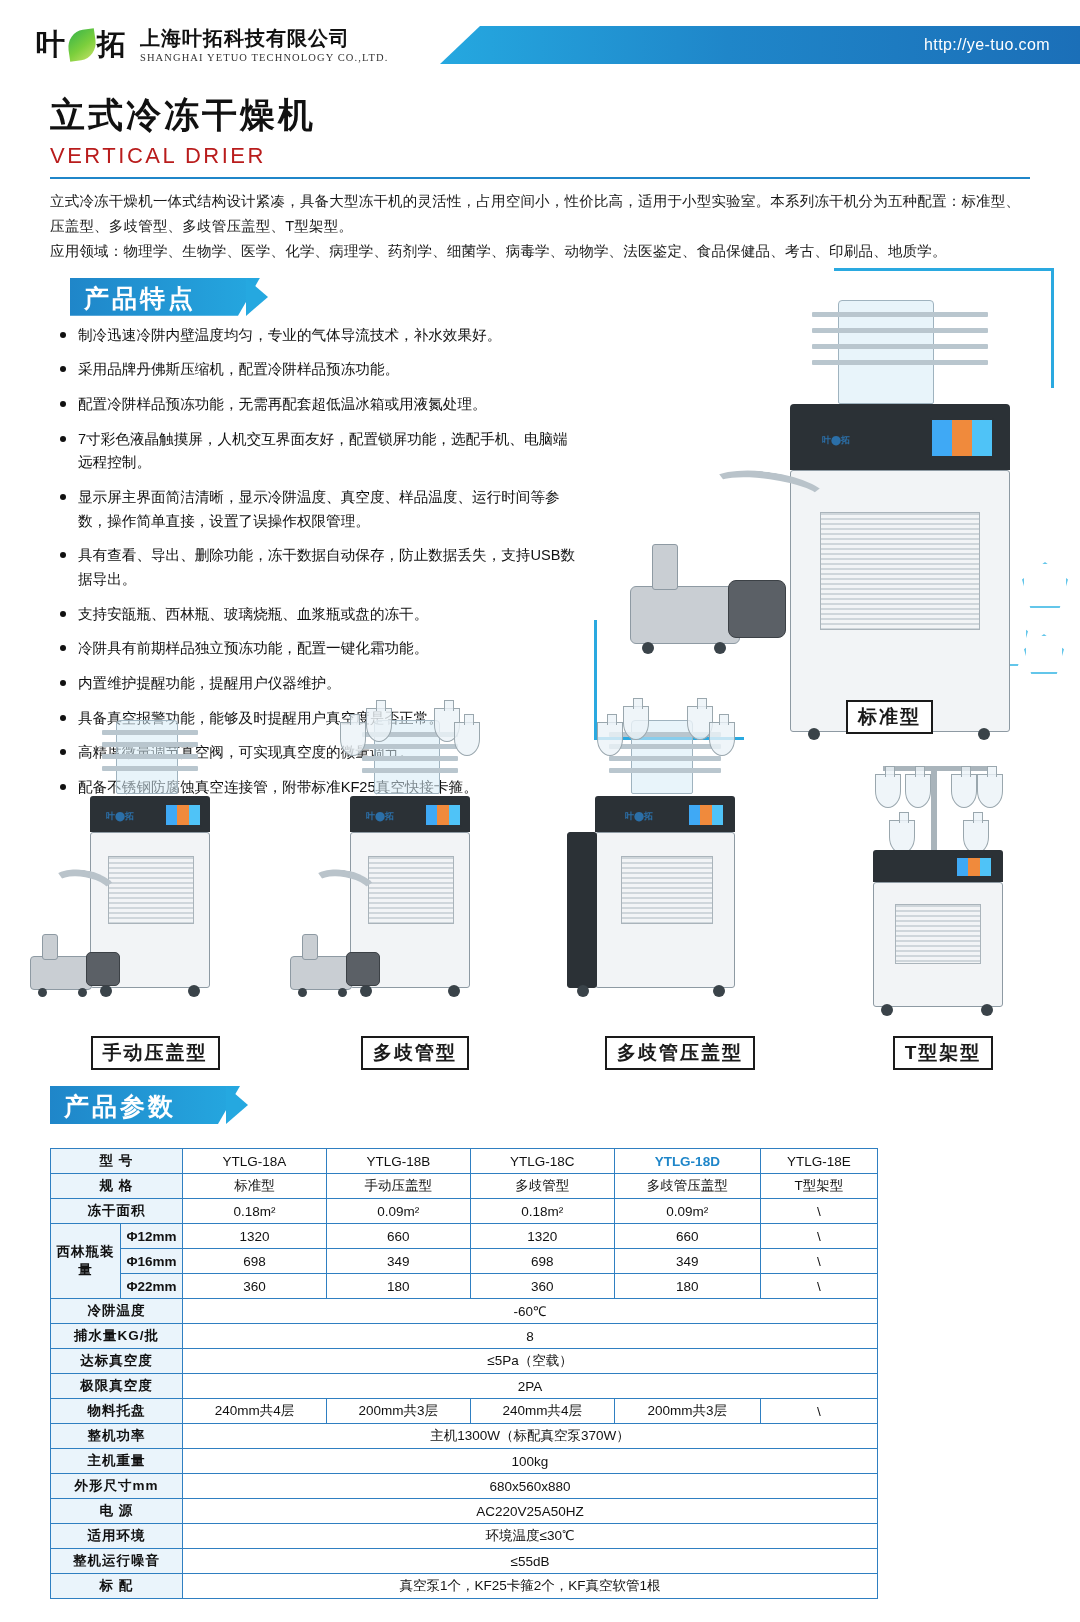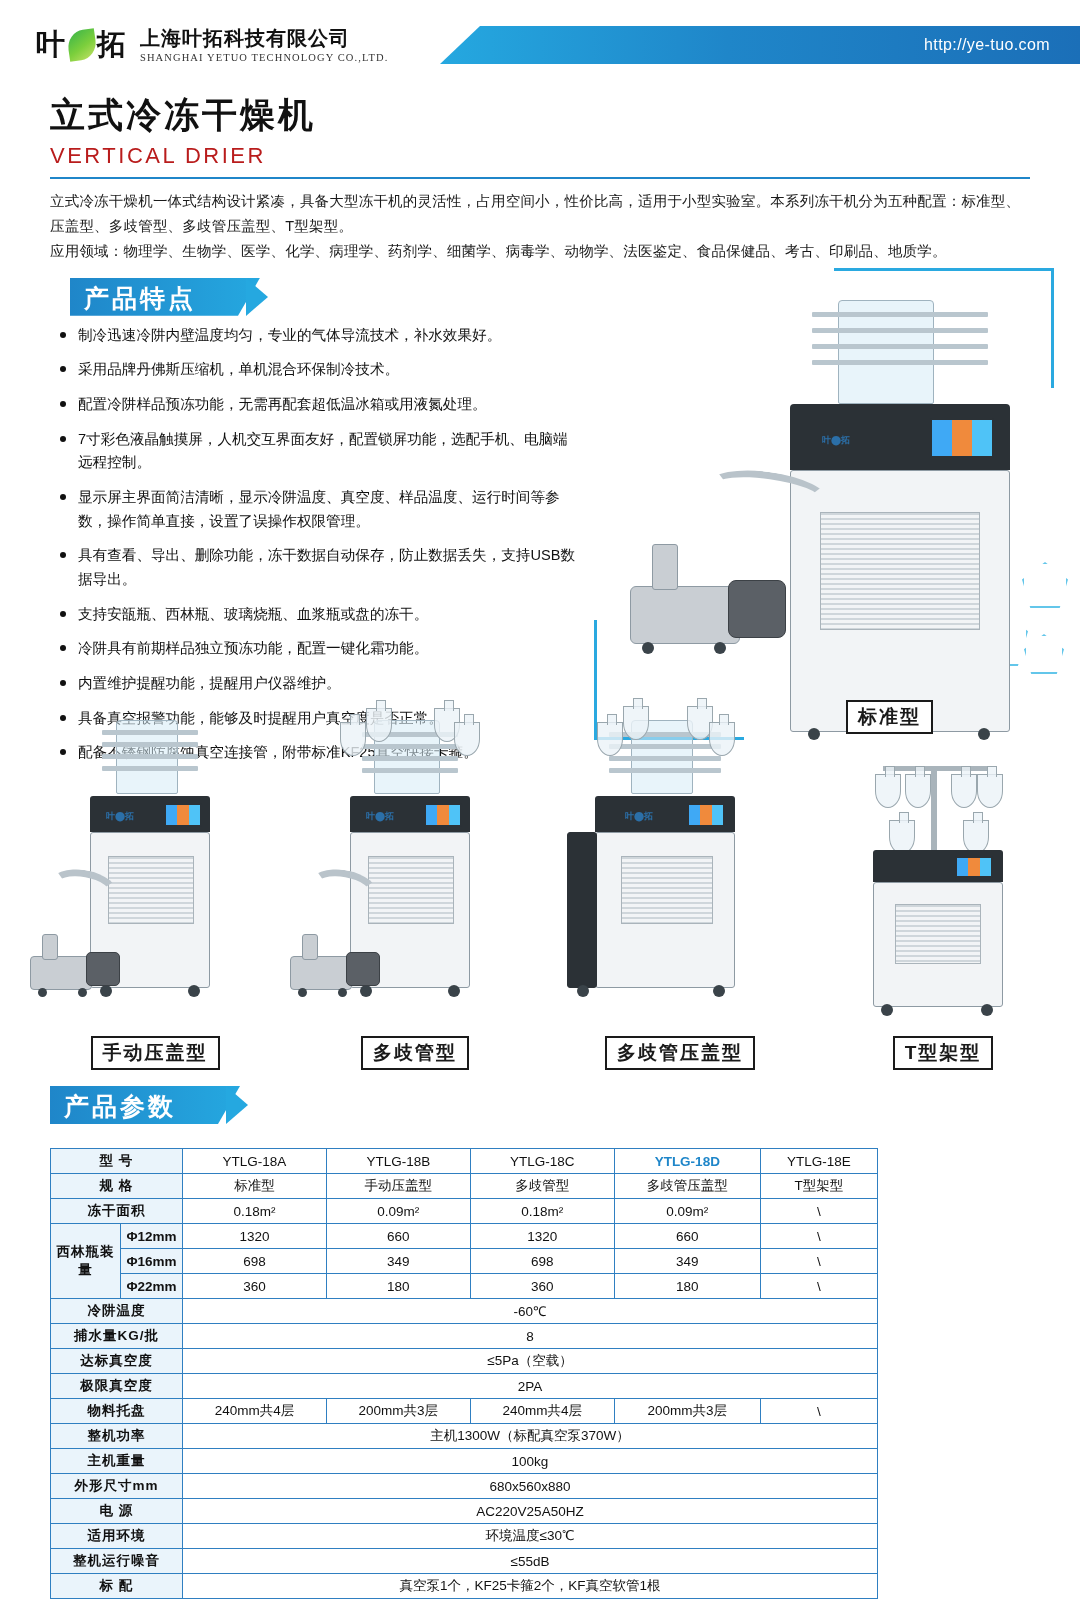--- a/index.html
+++ b/index.html
@@ -194,29 +194,30 @@
 </div>
 
 <div class="sec-head">
   <div class="bg"></div>
   <div class="arrow"></div>
   <div class="txt">产品特点</div>
 </div>
 
 <div class="features">
   <div class="feat">制冷迅速冷阱内壁温度均匀，专业的气体导流技术，补水效果好。</div>
-  <div class="feat">采用品牌丹佛斯压缩机，单机混合环保制冷技术。</div>
+  <div class="feat">采用品牌丹佛斯压缩机，配置冷阱样品预冻功能。</div>
   <div class="feat">配置冷阱样品预冻功能，无需再配套超低温冰箱或用液氮处理。</div>
   <div class="feat">7寸彩色液晶触摸屏，人机交互界面友好，配置锁屏功能，选配手机、电脑端远程控制。</div>
   <div class="feat">显示屏主界面简洁清晰，显示冷阱温度、真空度、样品温度、运行时间等参数，操作简单直接，设置了误操作权限管理。</div>
   <div class="feat">具有查看、导出、删除功能，冻干数据自动保存，防止数据丢失，支持USB数据导出。</div>
   <div class="feat">支持安瓿瓶、西林瓶、玻璃烧瓶、血浆瓶或盘的冻干。</div>
   <div class="feat">冷阱具有前期样品独立预冻功能，配置一键化霜功能。</div>
   <div class="feat">内置维护提醒功能，提醒用户仪器维护。</div>
   <div class="feat">具备真空报警功能，能够及时提醒用户真空度是否正常。</div>
+  <div class="feat">高精度微量调节真空阀，可实现真空度的微量调节。</div>
   <div class="feat">配备不锈钢防腐蚀真空连接管，附带标准KF25真空快接卡箍。</div>
 </div>
 
 <div class="hero">
   <div class="hero-deco-line"></div>
   <div class="hero-deco-line2"></div>
   <div class="pent" style="right:-8px; top:300px;"></div>
   <div class="pent" style="right:32px; top:348px; width:56px;height:56px;"></div>
   <div class="pent" style="right:-4px; top:372px; width:40px;height:40px;"></div>
 

